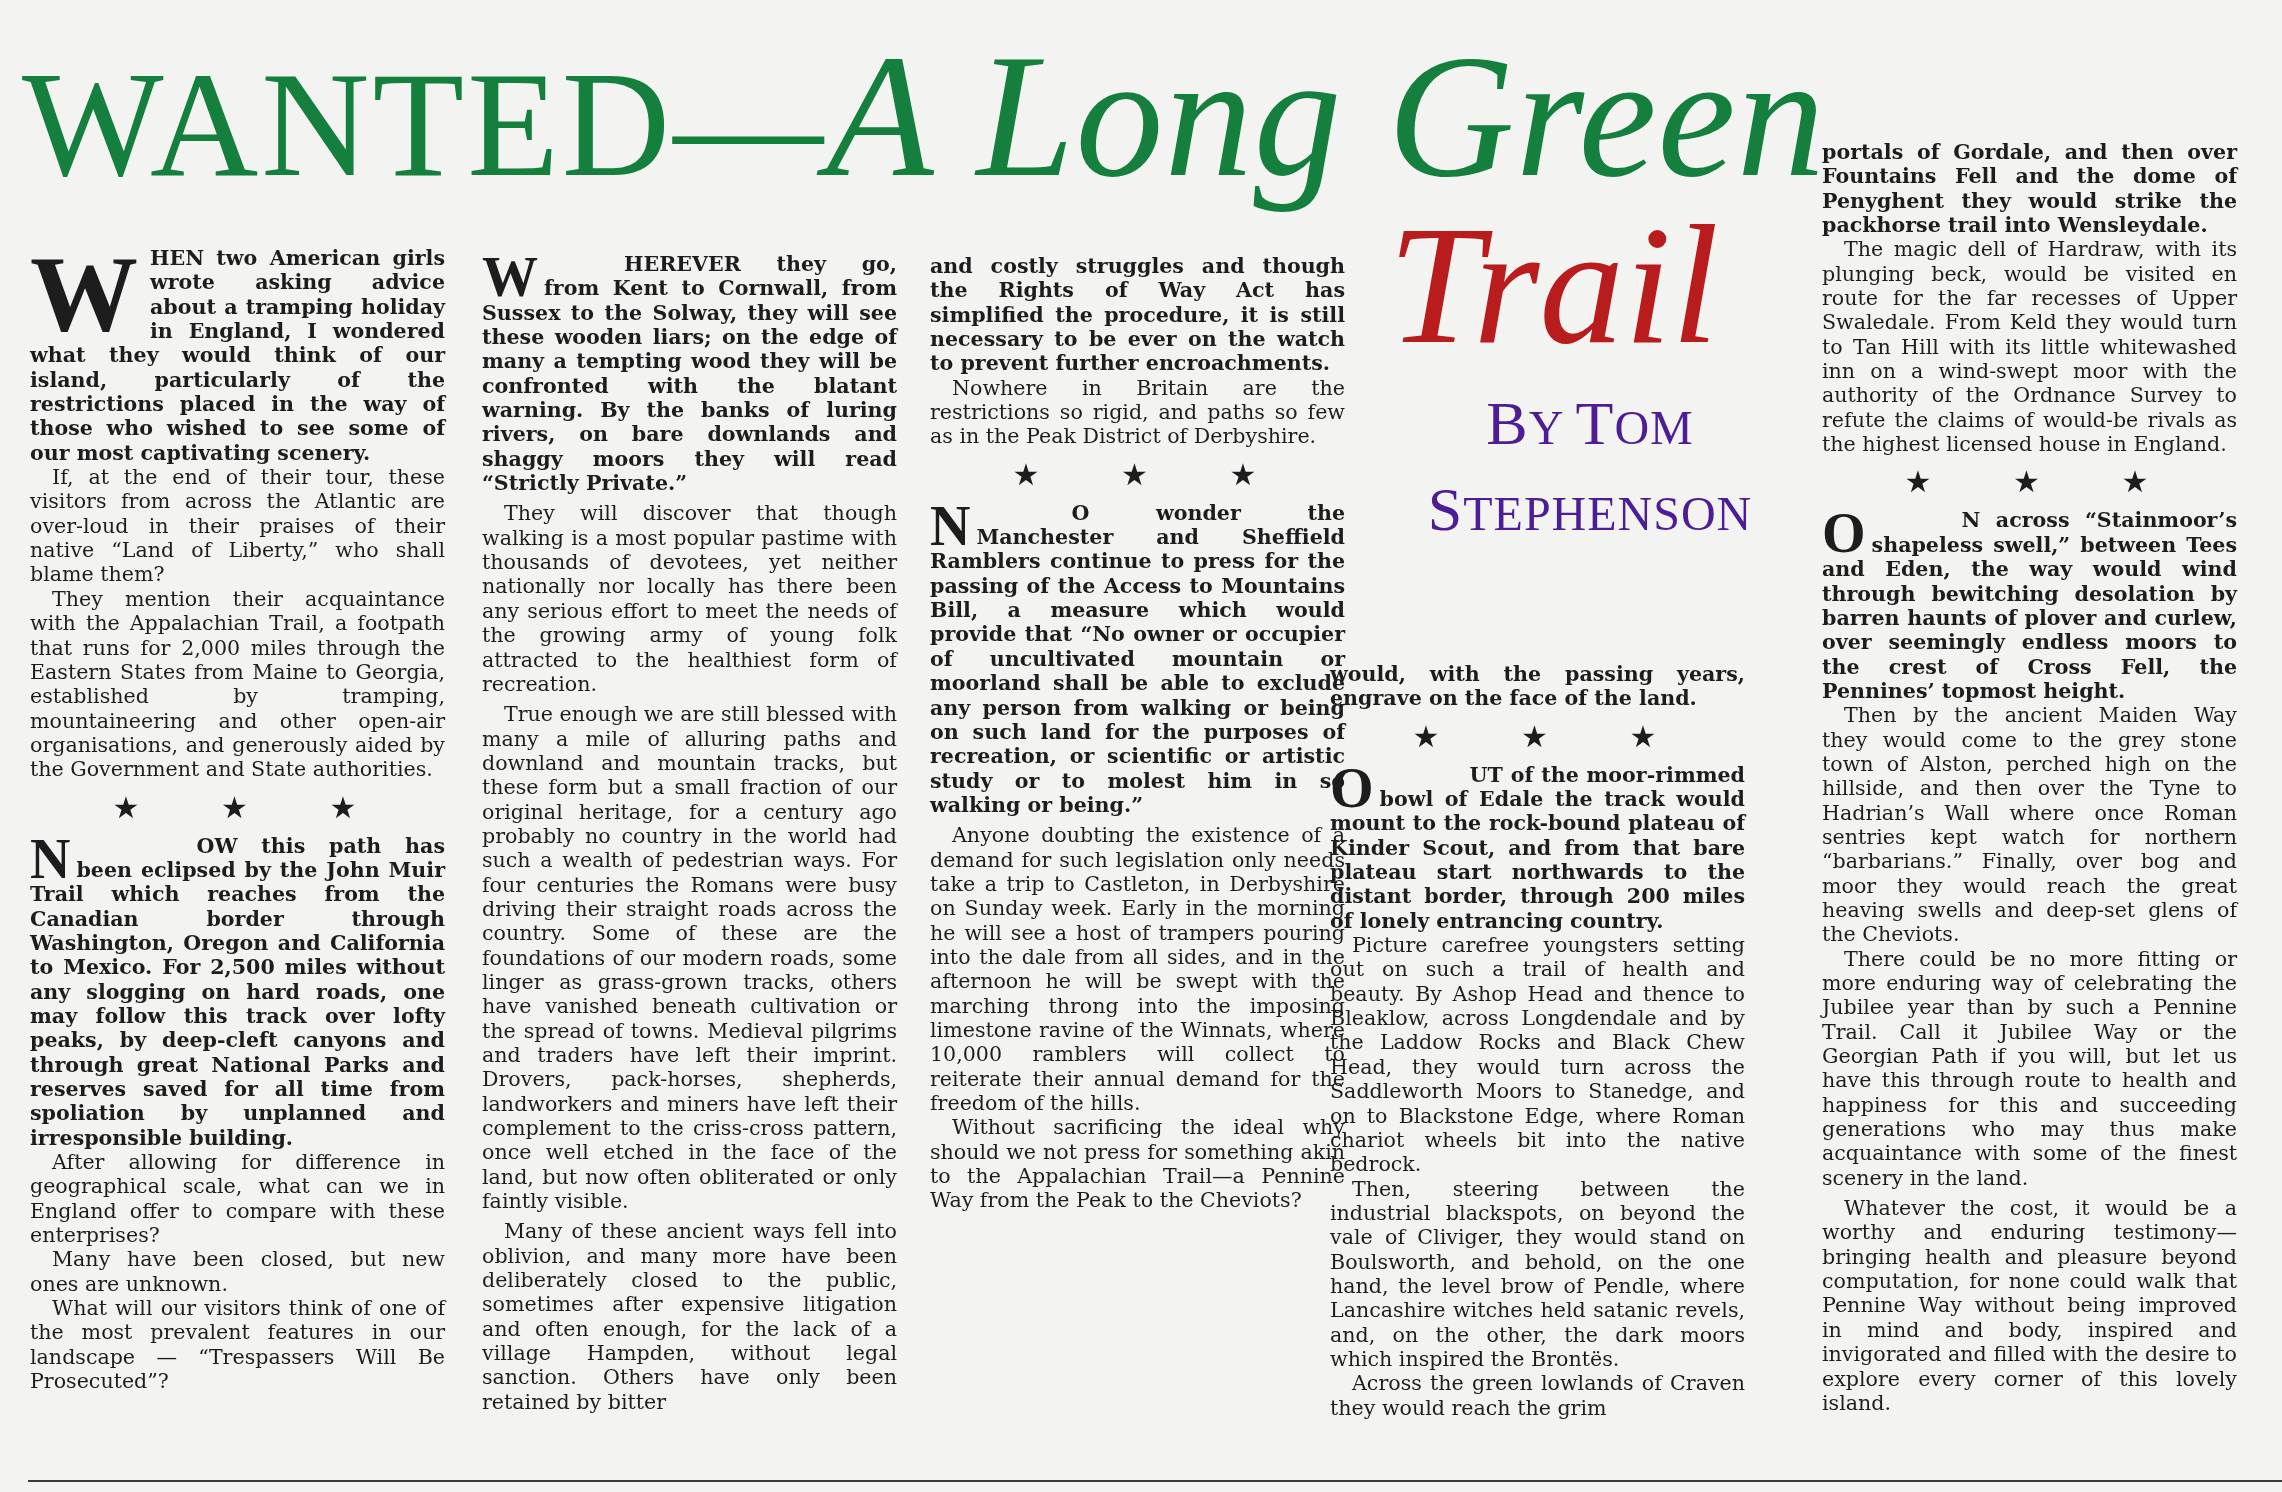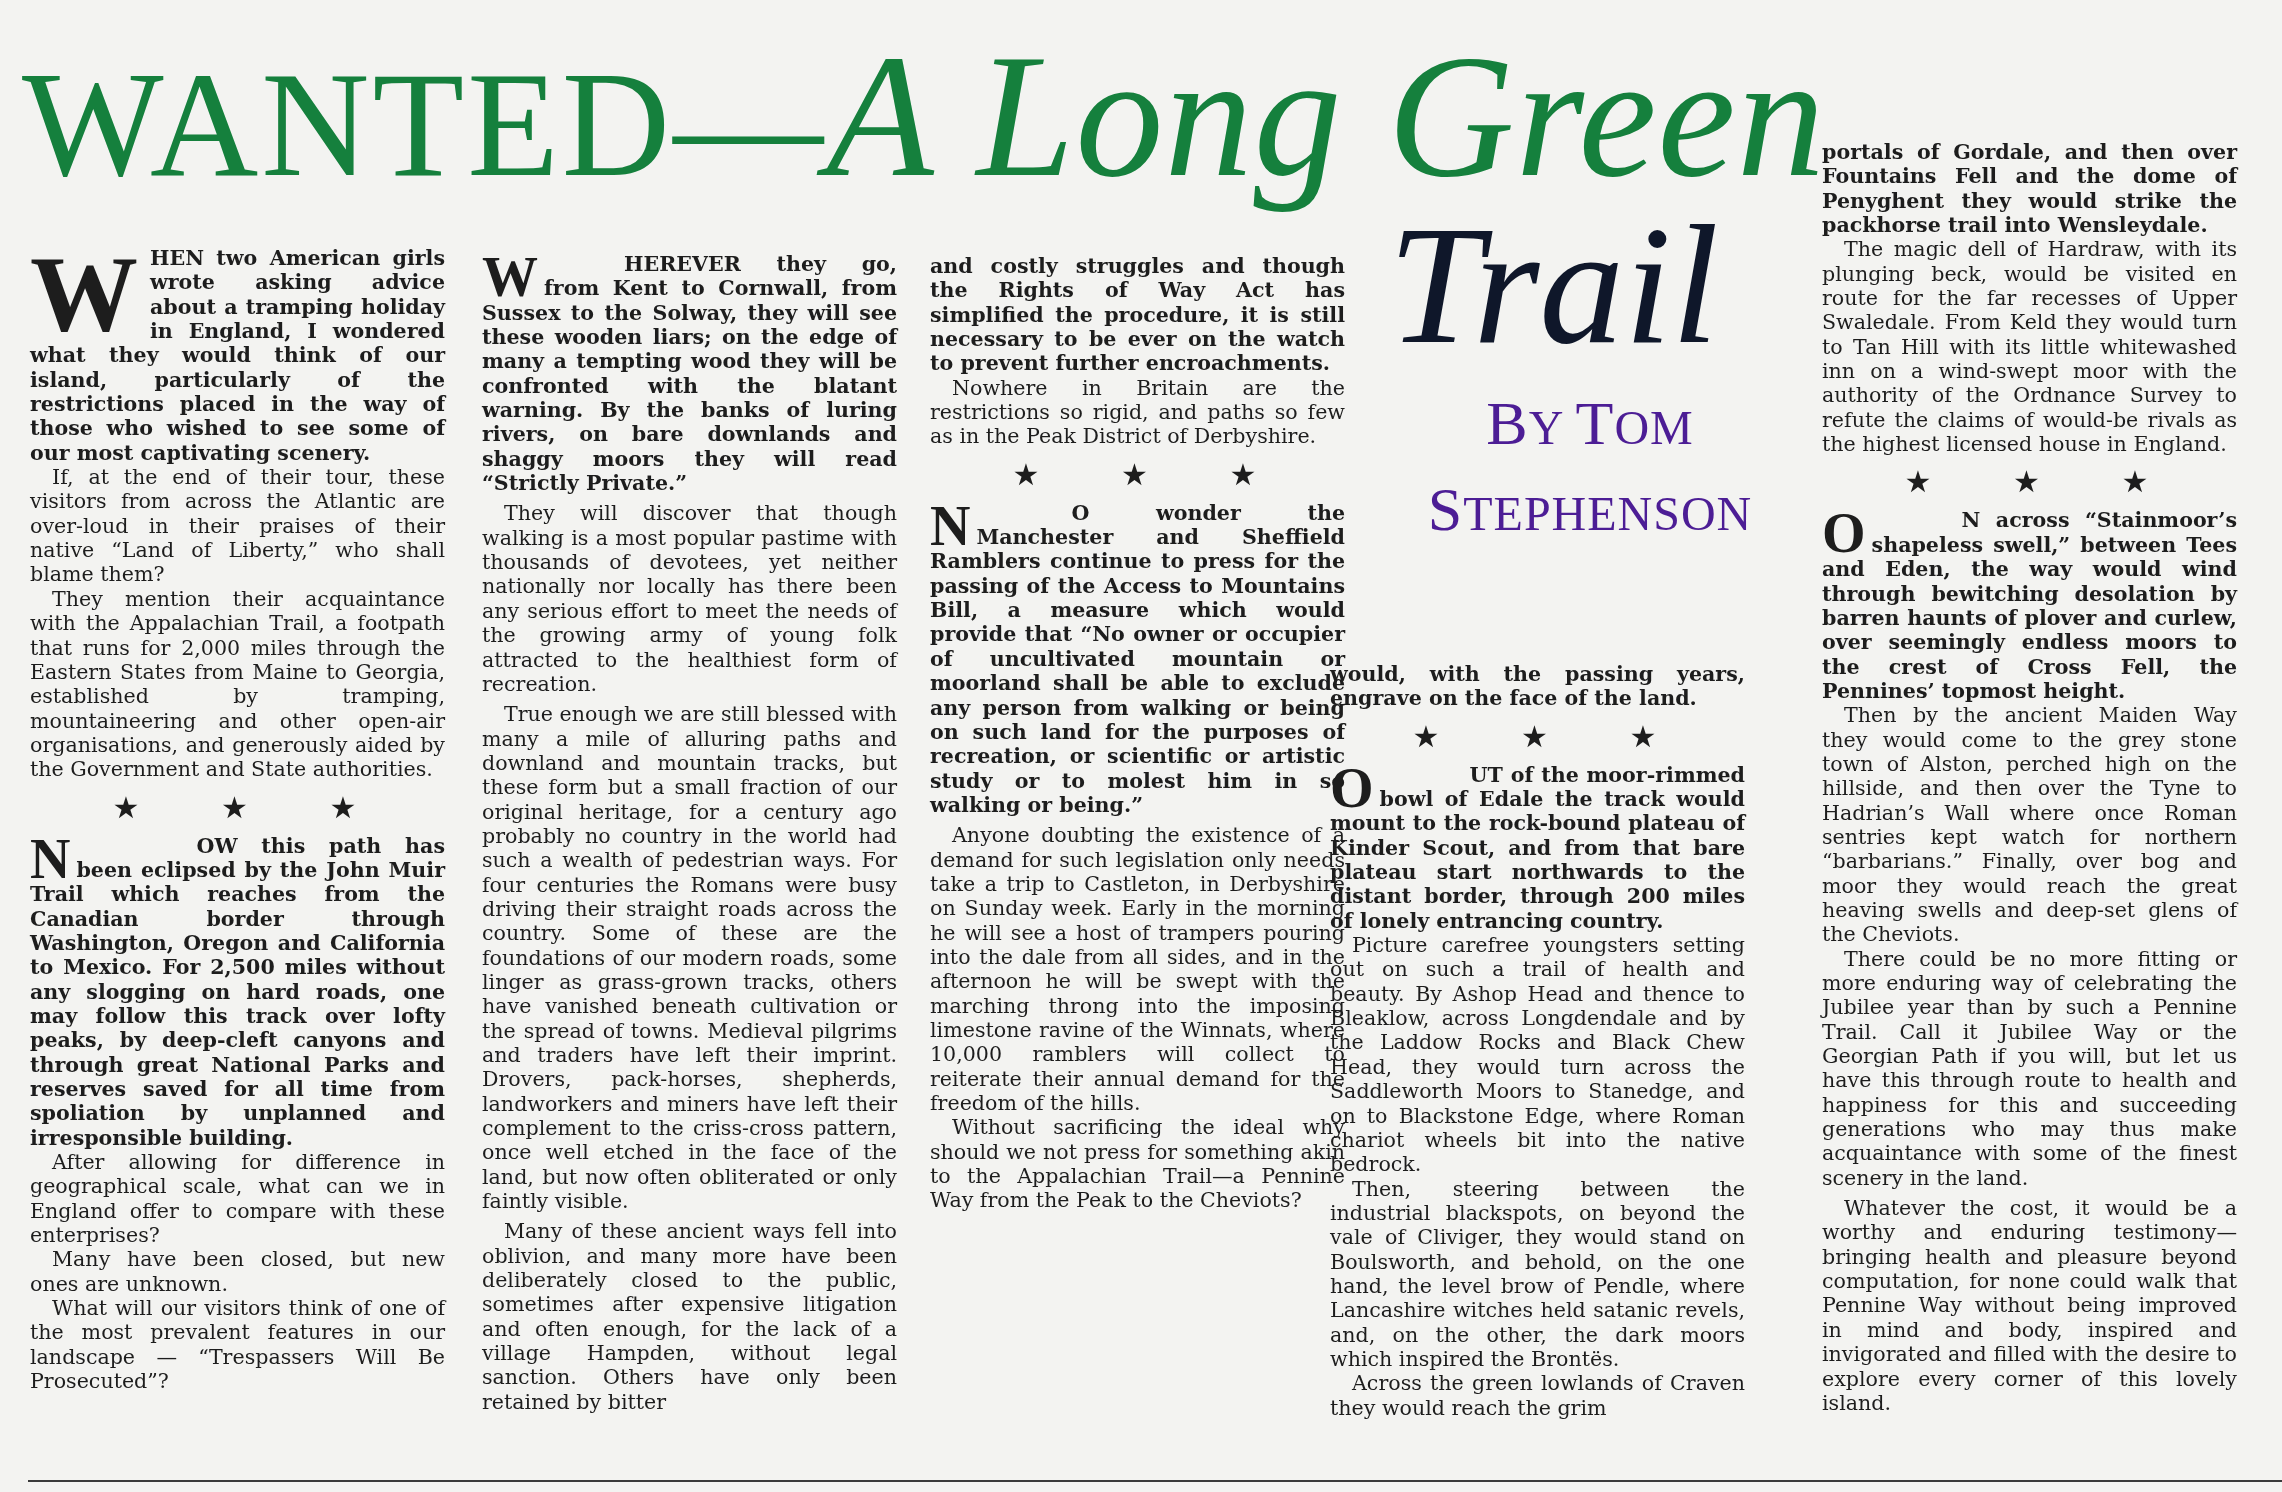--- a/index.html
+++ b/index.html
@@ -15,21 +15,21 @@
     position: absolute; left: 22px; top: 28px;
     font-family: "Liberation Serif", "DejaVu Serif", serif;
     font-size: 168px; line-height: 1; white-space: nowrap;
     letter-spacing: 1px; color: #15803d;
   }
   .headline .caps { font-size: 150px; letter-spacing: 3px; }
   .headline .ital { font-style: italic; font-size: 176px; }
   .trail {
     position: absolute; left: 1388px; top: 200px;
     font-family: "Liberation Serif", "DejaVu Serif", serif;
-    font-style: italic; font-size: 170px; line-height: 1; color: #0f172a;
+    font-style: italic; font-size: 170px; line-height: 1; color: #b91c1c;
   }
   .byline {
     position: absolute; left: 1380px; width: 420px; text-align: center;
     font-family: "Liberation Serif", "DejaVu Serif", serif;
     color: #4c1d95; font-size: 62px; letter-spacing: 1px; line-height: 1;
   }
   .byline .big { font-size: 62px; }
   .byline .sm { font-size: 48px; }
   .col {
     position: absolute; width: 415px;

